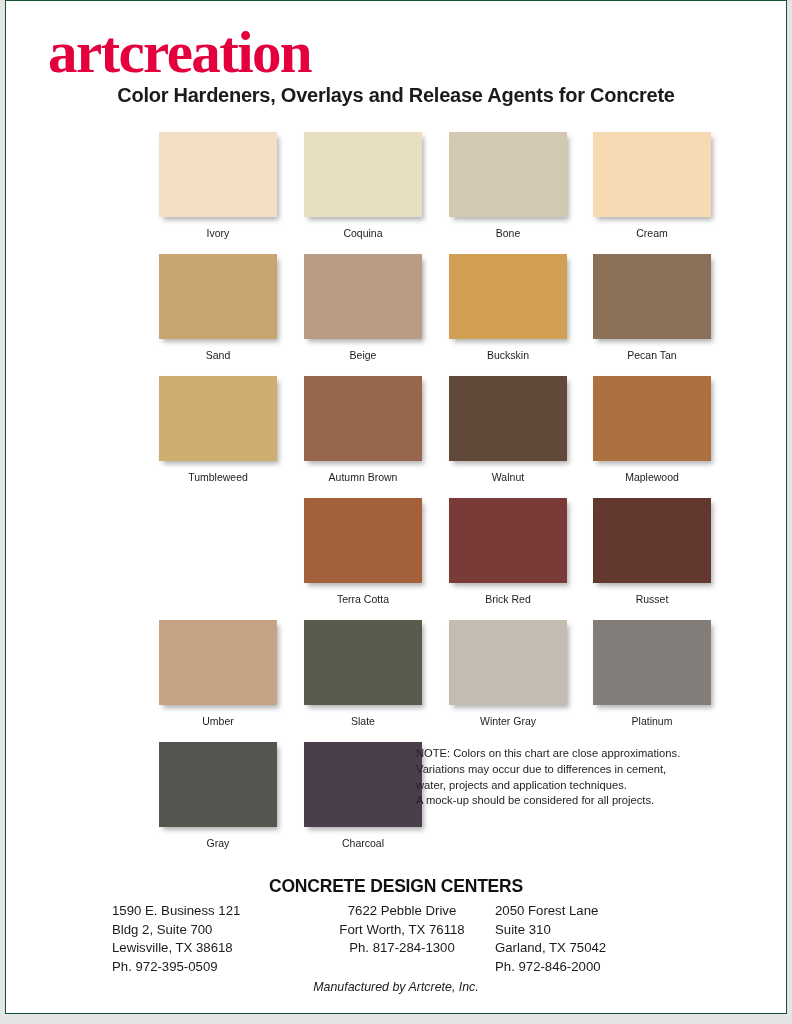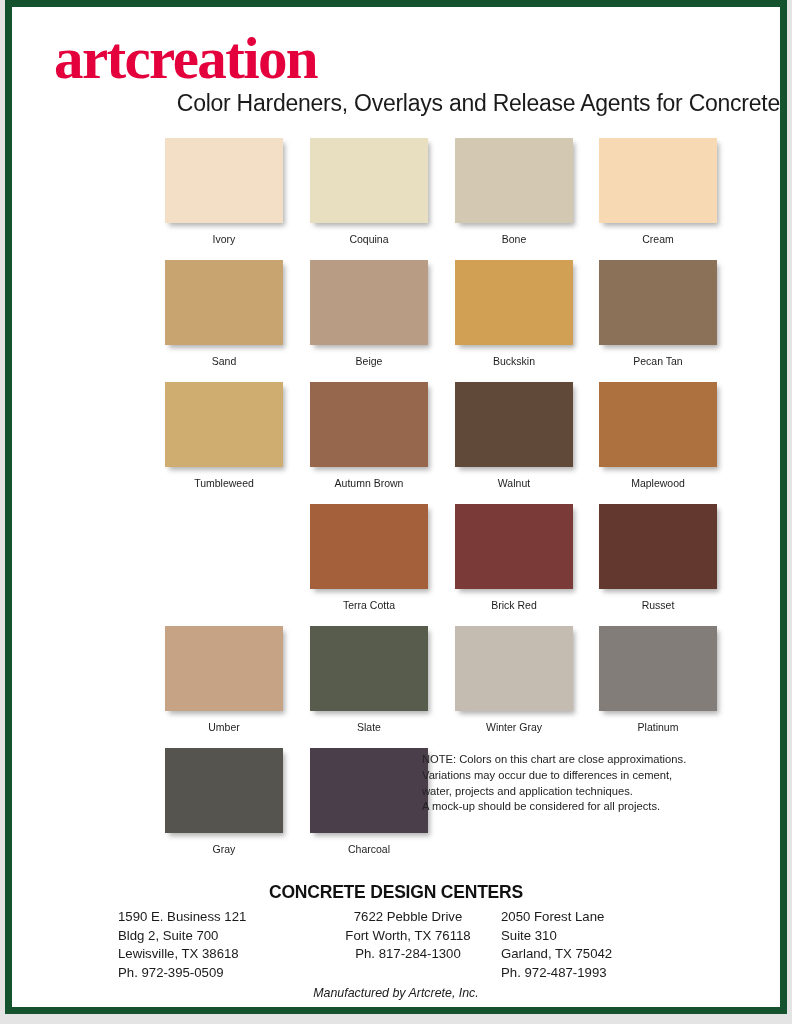--- a/index.html
+++ b/index.html
@@ -13,21 +13,21 @@
     height: 1024px;
     overflow: hidden;
     font-family: "Liberation Sans", sans-serif;
   }
   #page {
     position: relative;
     width: 782px;
     height: 1014px;
     margin: 0 auto;
     background: #ffffff;
-    border: 7px solid #14532d;
+    border: 1px solid #14532d;
     box-sizing: border-box;
     overflow: hidden;
   }
 
   
   #brand {
     position: absolute;
     left: 42px;
     top: 22px;
     font-family: "Liberation Serif", serif;
@@ -36,23 +36,23 @@
     line-height: 1;
     letter-spacing: -1.6px;
     color: #e3003c;
     white-space: nowrap;
   }
   #subtitle {
     position: absolute;
     left: 0;
     right: 0;
     top: 83px;
-    text-align: right;
-    font-size: 23px;
-    font-weight: normal;
+    text-align: center;
+    font-size: 20px;
+    font-weight: bold;
     letter-spacing: -0.25px;
     color: #1b1b1b;
     white-space: nowrap;
   }
 
   
   #grid {
     position: absolute;
     left: 117px;
     top: 131px;
@@ -266,19 +266,19 @@
       </div>
       <div class="addr a1">
         <div>7622 Pebble Drive</div>
         <div>Fort Worth, TX 76118</div>
         <div>Ph. 817-284-1300</div>
       </div>
       <div class="addr a2">
         <div>2050 Forest Lane</div>
         <div>Suite 310</div>
         <div>Garland, TX 75042</div>
-        <div>Ph. 972-487-1993</div>
+        <div>Ph. 972-846-2000</div>
       </div>
     </div>
 
   <div id="manufactured">Manufactured by Artcrete, Inc.</div>
 
 </div>
 
 </body></html>

